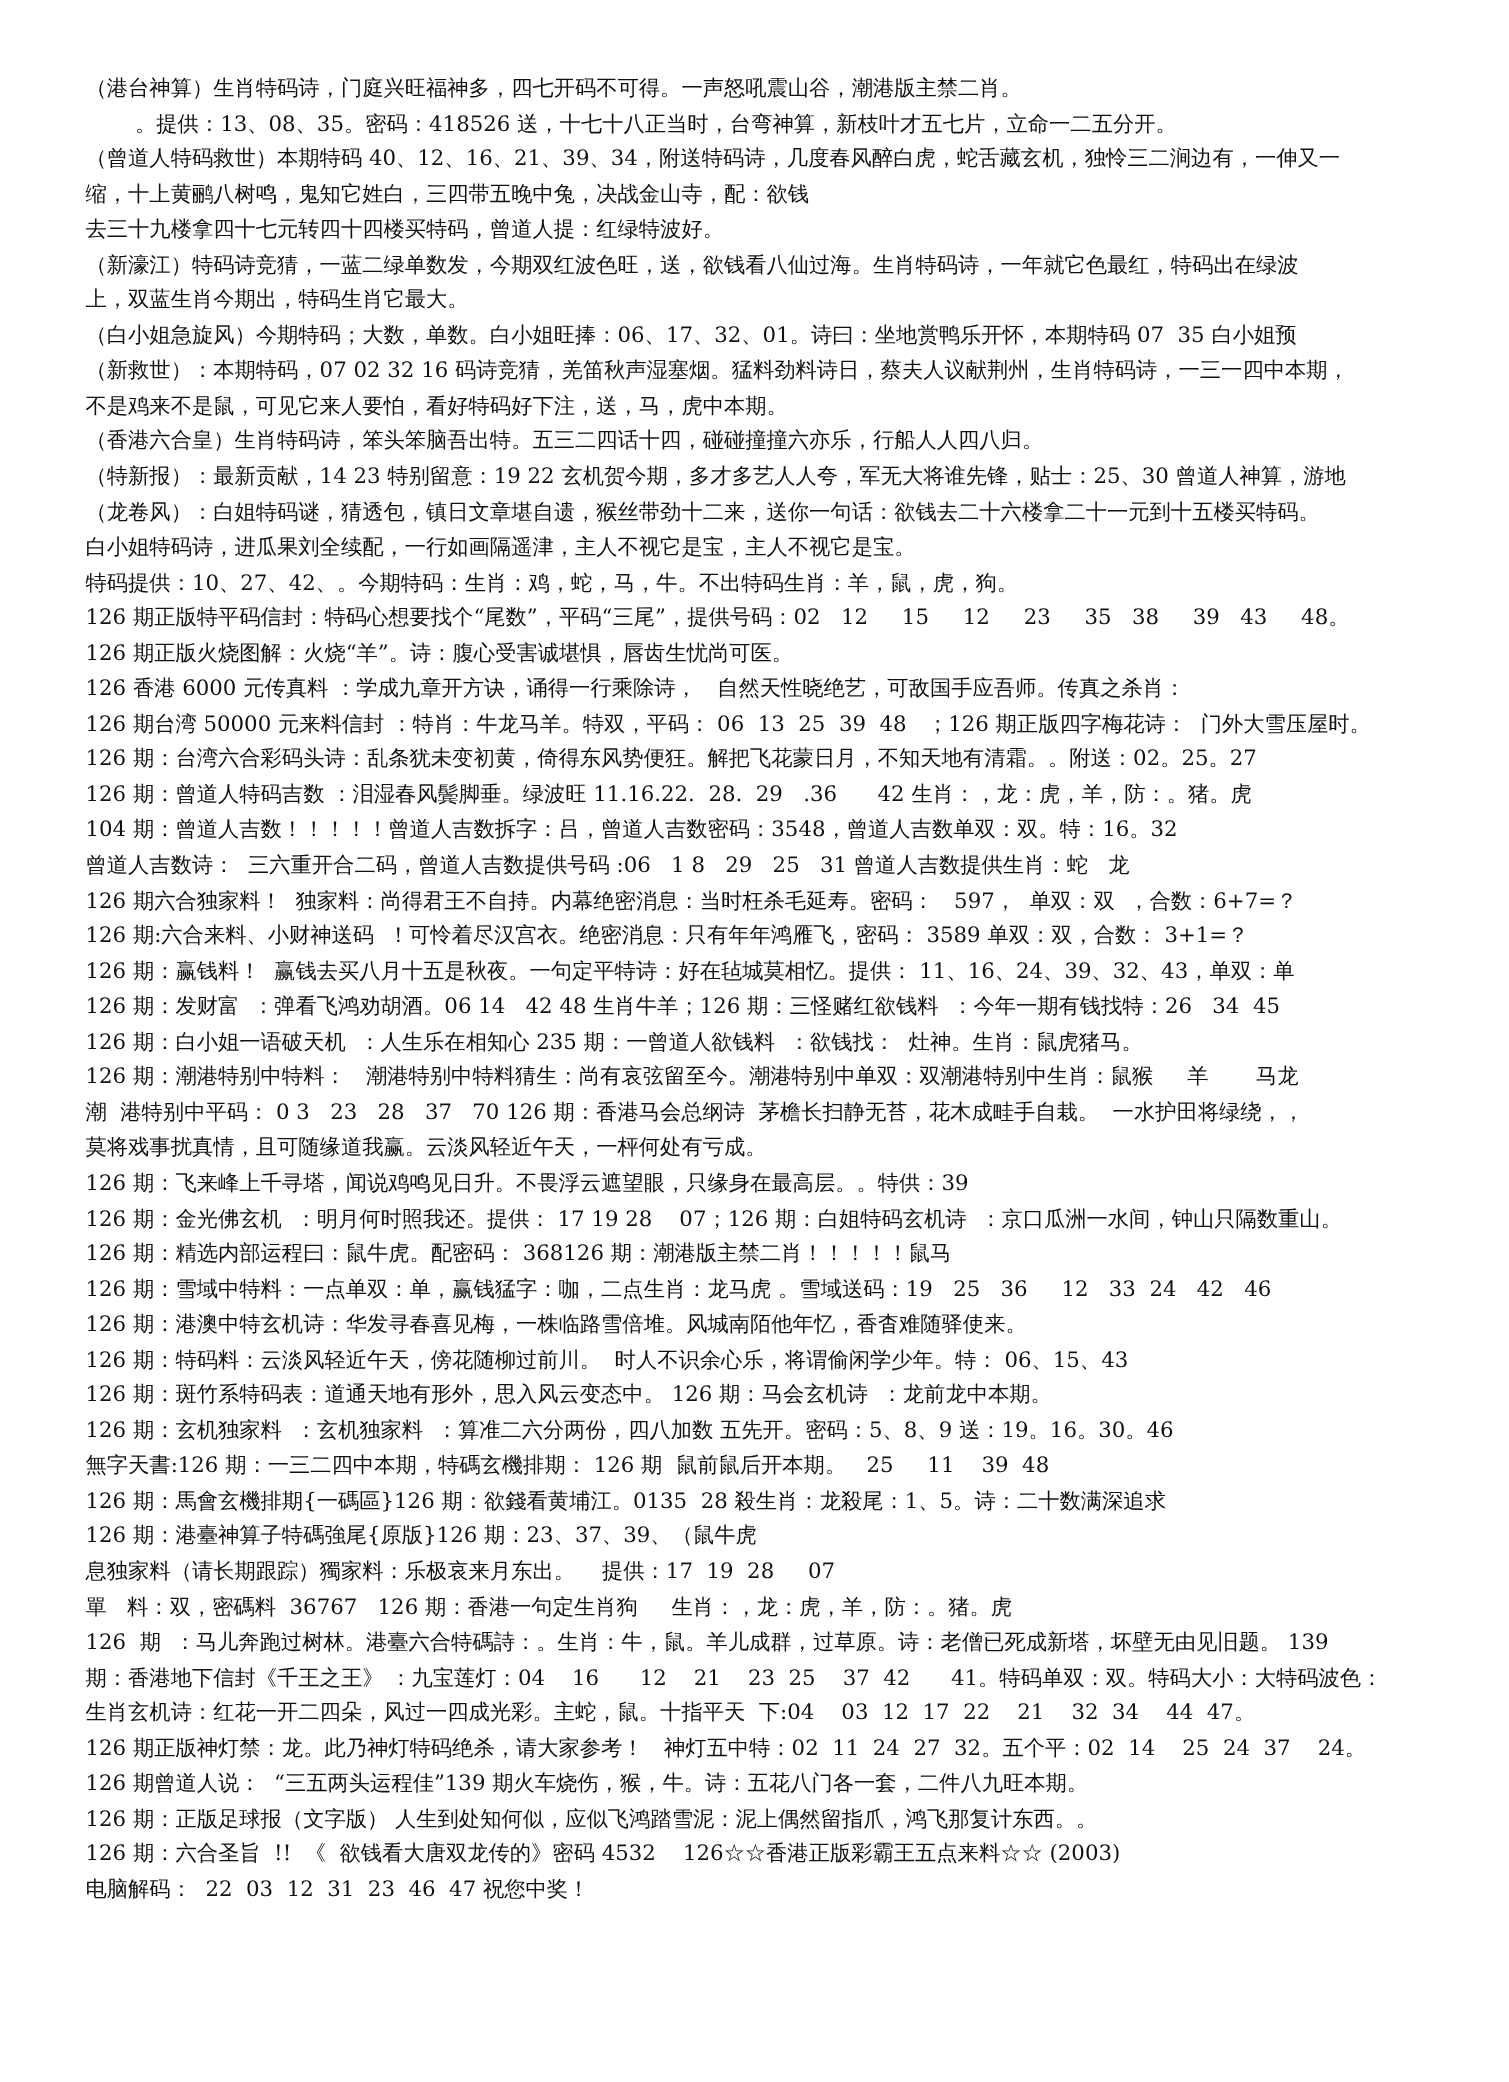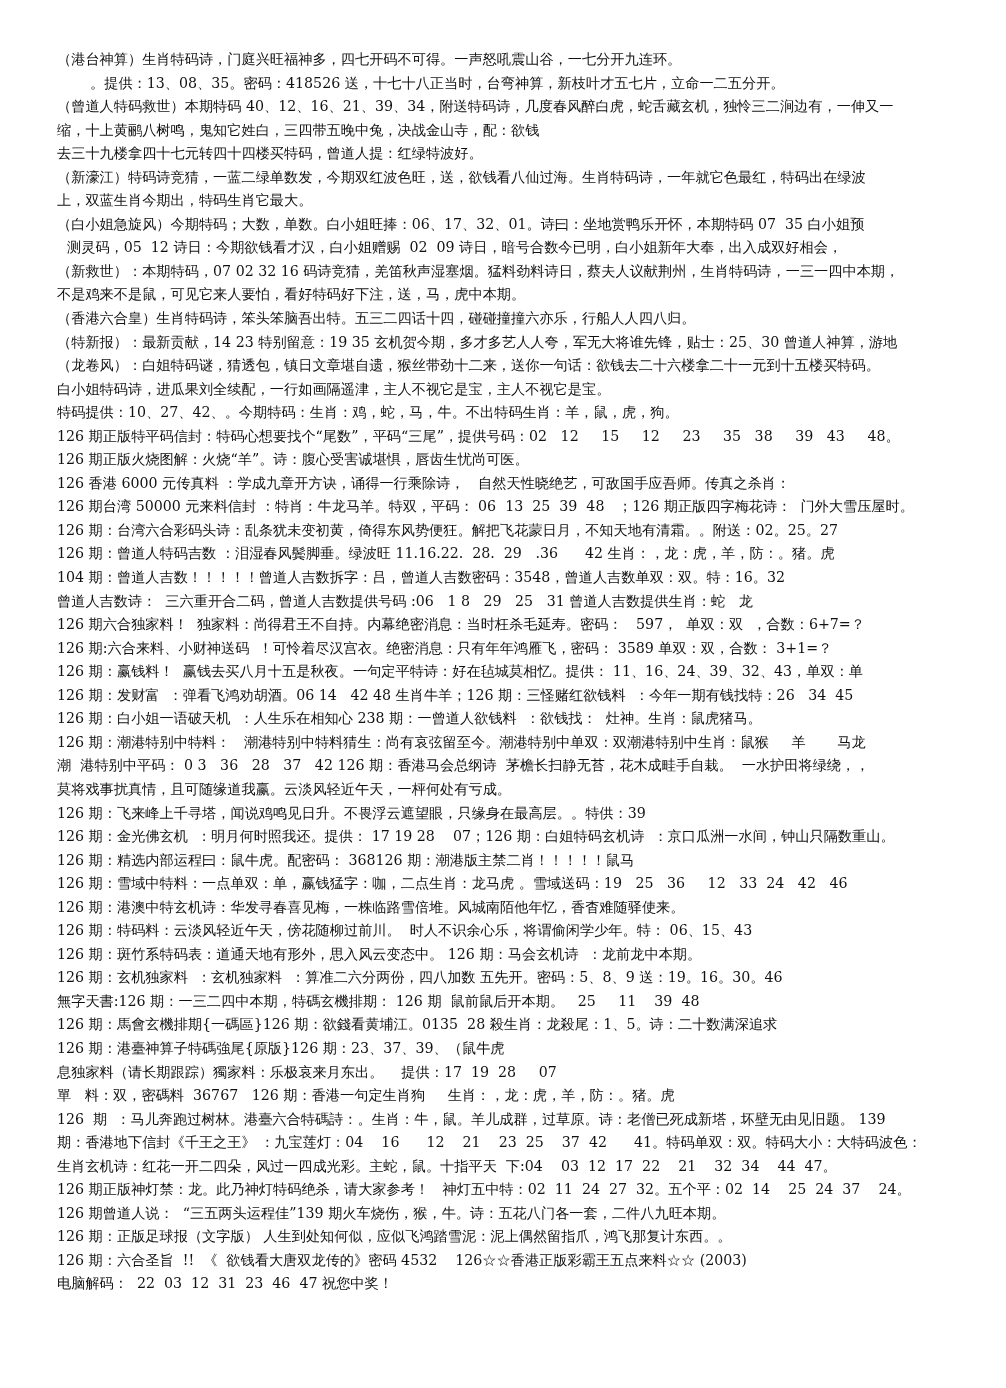--- a/index.html
+++ b/index.html
@@ -13,51 +13,50 @@
     height: 23.55px; line-height: 23.55px;
     white-space: pre; overflow: visible;
   }
   .indent { padding-left: 33px; }
   .indent2 { padding-left: 10px; }
 </style>
 </head>
 <body>
 
 <div class="page" id="page">
-    <div class="line">（港台神算）生肖特码诗，门庭兴旺福神多，四七开码不可得。一声怒吼震山谷，一七分开九连环。</div>
+    <div class="line">（港台神算）生肖特码诗，门庭兴旺福神多，四七开码不可得。一声怒吼震山谷，潮港版主禁二肖。</div>
     <div class="line indent">。提供：13、08、35。密码：418526 送，十七十八正当时，台弯神算，新枝叶才五七片，立命一二五分开。</div>
     <div class="line">（曾道人特码救世）本期特码 40、12、16、21、39、34，附送特码诗，几度春风醉白虎，蛇舌藏玄机，独怜三二涧边有，一伸又一</div>
     <div class="line">缩，十上黄鹂八树鸣，鬼知它姓白，三四带五晚中兔，决战金山寺，配：欲钱</div>
     <div class="line">去三十九楼拿四十七元转四十四楼买特码，曾道人提：红绿特波好。</div>
     <div class="line">（新濠江）特码诗竞猜，一蓝二绿单数发，今期双红波色旺，送，欲钱看八仙过海。生肖特码诗，一年就它色最红，特码出在绿波</div>
     <div class="line">上，双蓝生肖今期出，特码生肖它最大。</div>
     <div class="line">（白小姐急旋风）今期特码；大数，单数。白小姐旺捧：06、17、32、01。诗曰：坐地赏鸭乐开怀，本期特码 07  35 白小姐预</div>
-    <div class="line indent2">测灵码，05  12 诗日：今期欲钱看才汉，白小姐赠赐  02  09 诗日，暗号合数今已明，白小姐新年大奉，出入成双好相会，</div>
     <div class="line">（新救世）：本期特码，07 02 32 16 码诗竞猜，羌笛秋声湿塞烟。猛料劲料诗日，蔡夫人议献荆州，生肖特码诗，一三一四中本期，</div>
     <div class="line">不是鸡来不是鼠，可见它来人要怕，看好特码好下注，送，马，虎中本期。</div>
     <div class="line">（香港六合皇）生肖特码诗，笨头笨脑吾出特。五三二四话十四，碰碰撞撞六亦乐，行船人人四八归。</div>
-    <div class="line">（特新报）：最新贡献，14 23 特别留意：19 35 玄机贺今期，多才多艺人人夸，军无大将谁先锋，贴士：25、30 曾道人神算，游地</div>
+    <div class="line">（特新报）：最新贡献，14 23 特别留意：19 22 玄机贺今期，多才多艺人人夸，军无大将谁先锋，贴士：25、30 曾道人神算，游地</div>
     <div class="line">（龙卷风）：白姐特码谜，猜透包，镇日文章堪自遗，猴丝带劲十二来，送你一句话：欲钱去二十六楼拿二十一元到十五楼买特码。</div>
     <div class="line">白小姐特码诗，进瓜果刘全续配，一行如画隔遥津，主人不视它是宝，主人不视它是宝。</div>
     <div class="line">特码提供：10、27、42、。今期特码：生肖：鸡，蛇，马，牛。不出特码生肖：羊，鼠，虎，狗。</div>
     <div class="line">126 期正版特平码信封：特码心想要找个“尾数”，平码“三尾”，提供号码：02   12     15     12     23     35   38     39   43     48。</div>
     <div class="line">126 期正版火烧图解：火烧“羊”。诗：腹心受害诚堪惧，唇齿生忧尚可医。</div>
     <div class="line">126 香港 6000 元传真料 ：学成九章开方诀，诵得一行乘除诗，   自然天性晓绝艺，可敌国手应吾师。传真之杀肖：</div>
     <div class="line">126 期台湾 50000 元来料信封 ：特肖：牛龙马羊。特双，平码： 06  13  25  39  48   ；126 期正版四字梅花诗：  门外大雪压屋时。</div>
     <div class="line">126 期：台湾六合彩码头诗：乱条犹未变初黄，倚得东风势便狂。解把飞花蒙日月，不知天地有清霜。。附送：02。25。27</div>
     <div class="line">126 期：曾道人特码吉数 ：泪湿春风鬓脚垂。绿波旺 11.16.22.  28.  29   .36      42 生肖：，龙：虎，羊，防：。猪。虎</div>
     <div class="line">104 期：曾道人吉数！！！！！曾道人吉数拆字：吕，曾道人吉数密码：3548，曾道人吉数单双：双。特：16。32</div>
     <div class="line">曾道人吉数诗：  三六重开合二码，曾道人吉数提供号码 :06   1 8   29   25   31 曾道人吉数提供生肖：蛇   龙</div>
     <div class="line">126 期六合独家料！  独家料：尚得君王不自持。内幕绝密消息：当时枉杀毛延寿。密码：   597，  单双：双  ，合数：6+7=？</div>
     <div class="line">126 期:六合来料、小财神送码  ！可怜着尽汉宫衣。绝密消息：只有年年鸿雁飞，密码： 3589 单双：双，合数： 3+1=？</div>
     <div class="line">126 期：赢钱料！  赢钱去买八月十五是秋夜。一句定平特诗：好在毡城莫相忆。提供： 11、16、24、39、32、43，单双：单</div>
     <div class="line">126 期：发财富  ：弹看飞鸿劝胡酒。06 14   42 48 生肖牛羊；126 期：三怪赌红欲钱料  ：今年一期有钱找特：26   34  45</div>
-    <div class="line">126 期：白小姐一语破天机  ：人生乐在相知心 238 期：一曾道人欲钱料  ：欲钱找：  灶神。生肖：鼠虎猪马。</div>
+    <div class="line">126 期：白小姐一语破天机  ：人生乐在相知心 235 期：一曾道人欲钱料  ：欲钱找：  灶神。生肖：鼠虎猪马。</div>
     <div class="line">126 期：潮港特别中特料：   潮港特别中特料猜生：尚有哀弦留至今。潮港特别中单双：双潮港特别中生肖：鼠猴     羊       马龙</div>
-    <div class="line">潮  港特别中平码： 0 3   36   28   37   42 126 期：香港马会总纲诗  茅檐长扫静无苔，花木成畦手自栽。  一水护田将绿绕，，</div>
+    <div class="line">潮  港特别中平码： 0 3   23   28   37   70 126 期：香港马会总纲诗  茅檐长扫静无苔，花木成畦手自栽。  一水护田将绿绕，，</div>
     <div class="line">莫将戏事扰真情，且可随缘道我赢。云淡风轻近午天，一枰何处有亏成。</div>
     <div class="line">126 期：飞来峰上千寻塔，闻说鸡鸣见日升。不畏浮云遮望眼，只缘身在最高层。。特供：39</div>
     <div class="line">126 期：金光佛玄机  ：明月何时照我还。提供： 17 19 28    07；126 期：白姐特码玄机诗  ：京口瓜洲一水间，钟山只隔数重山。</div>
     <div class="line">126 期：精选内部运程曰：鼠牛虎。配密码： 368126 期：潮港版主禁二肖！！！！！鼠马</div>
     <div class="line">126 期：雪域中特料：一点单双：单，赢钱猛字：咖，二点生肖：龙马虎 。雪域送码：19   25   36     12   33  24   42   46</div>
     <div class="line">126 期：港澳中特玄机诗：华发寻春喜见梅，一株临路雪倍堆。风城南陌他年忆，香杳难随驿使来。</div>
     <div class="line">126 期：特码料：云淡风轻近午天，傍花随柳过前川。  时人不识余心乐，将谓偷闲学少年。特： 06、15、43</div>
     <div class="line">126 期：斑竹系特码表：道通天地有形外，思入风云变态中。 126 期：马会玄机诗  ：龙前龙中本期。</div>
     <div class="line">126 期：玄机独家料  ：玄机独家料  ：算准二六分两份，四八加数 五先开。密码：5、8、9 送：19。16。30。46</div>
     <div class="line">無字天書:126 期：一三二四中本期，特碼玄機排期： 126 期  鼠前鼠后开本期。   25     11    39  48</div>

